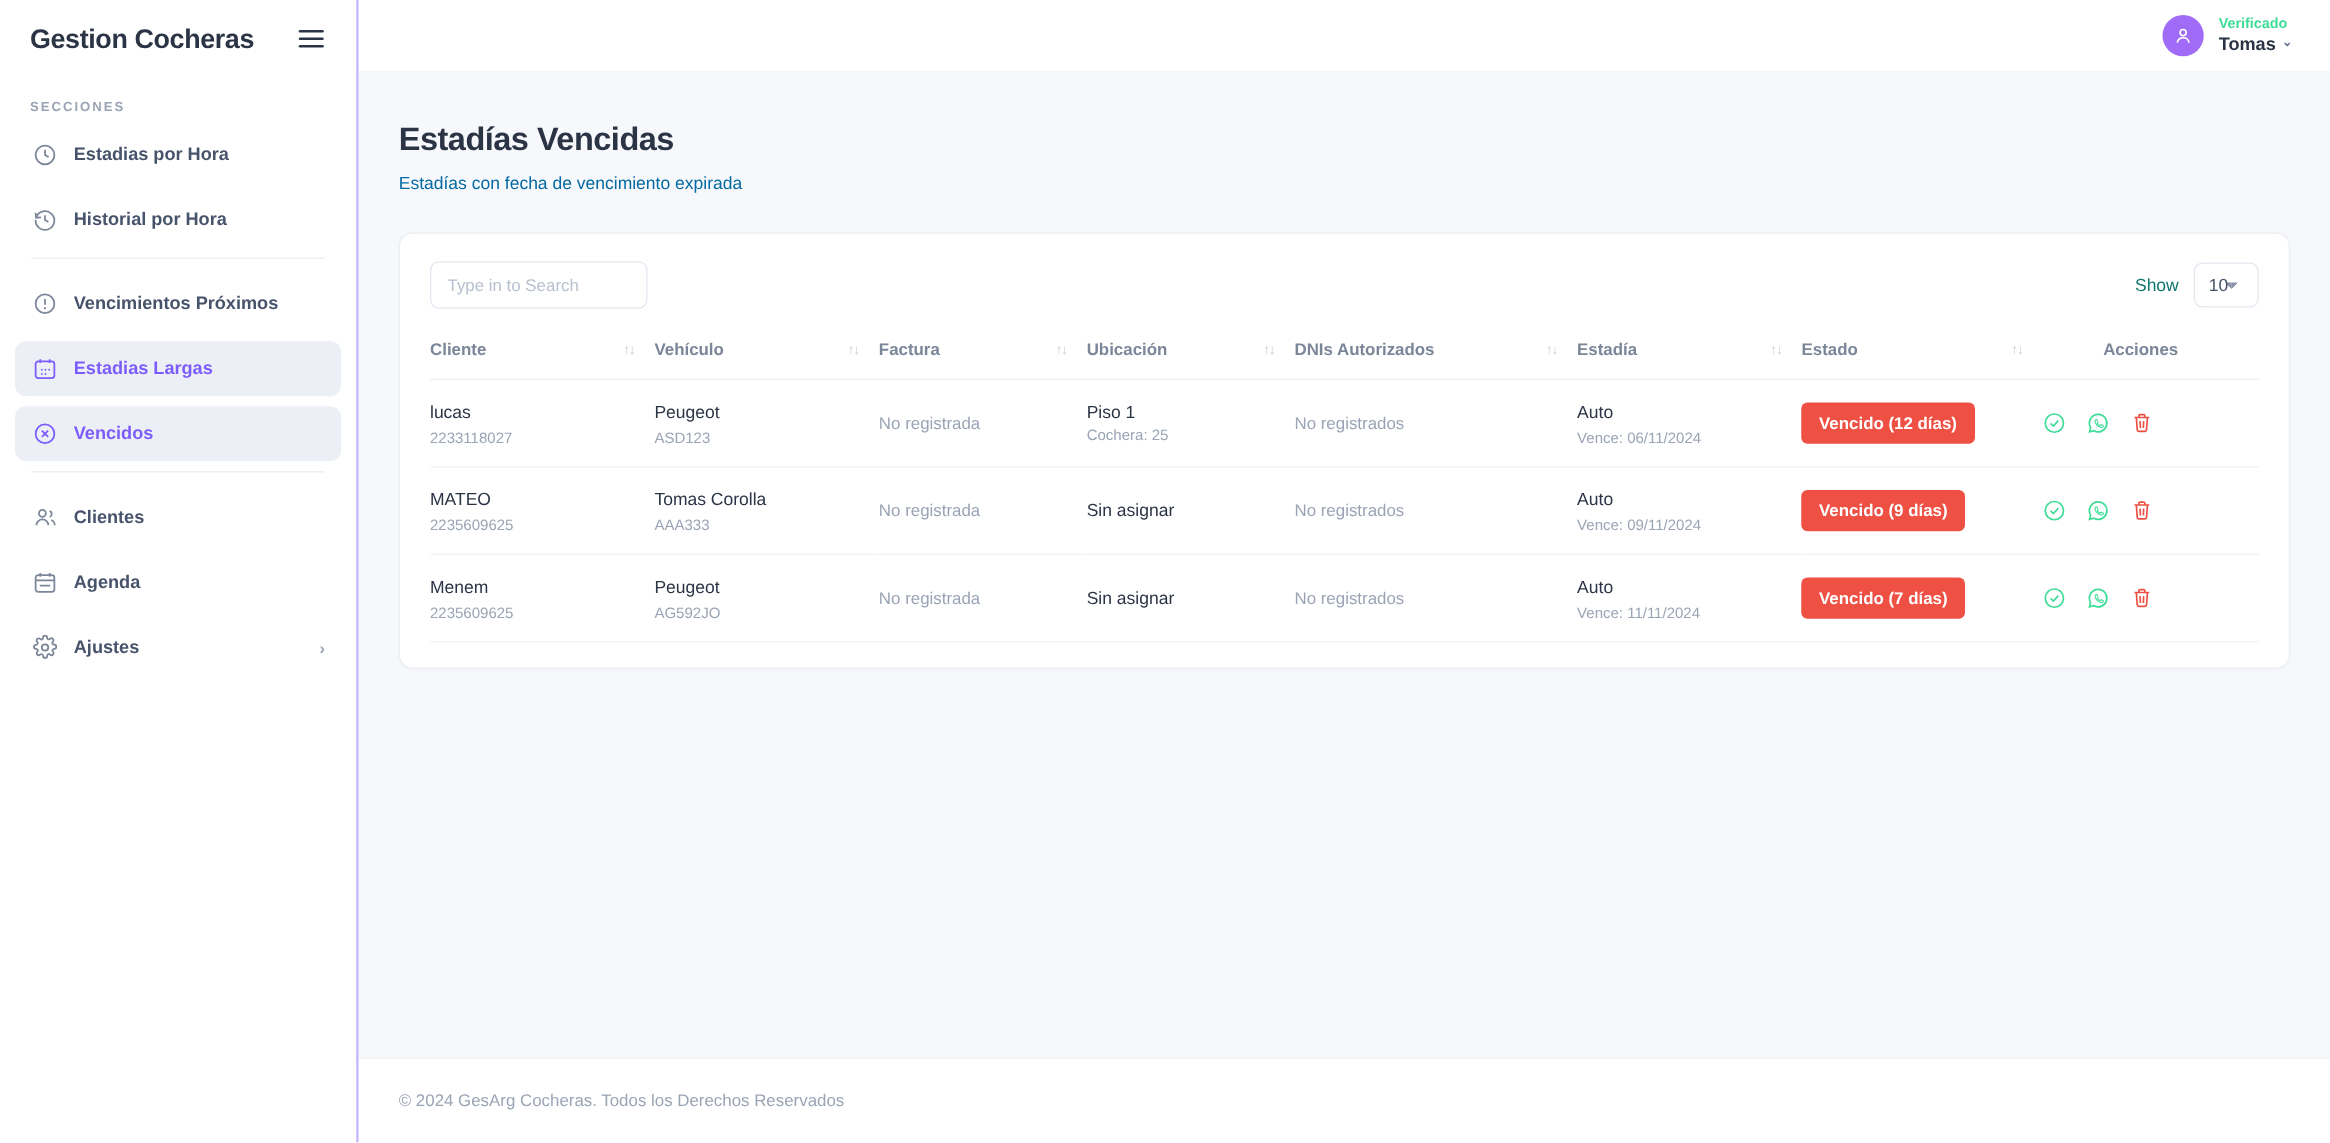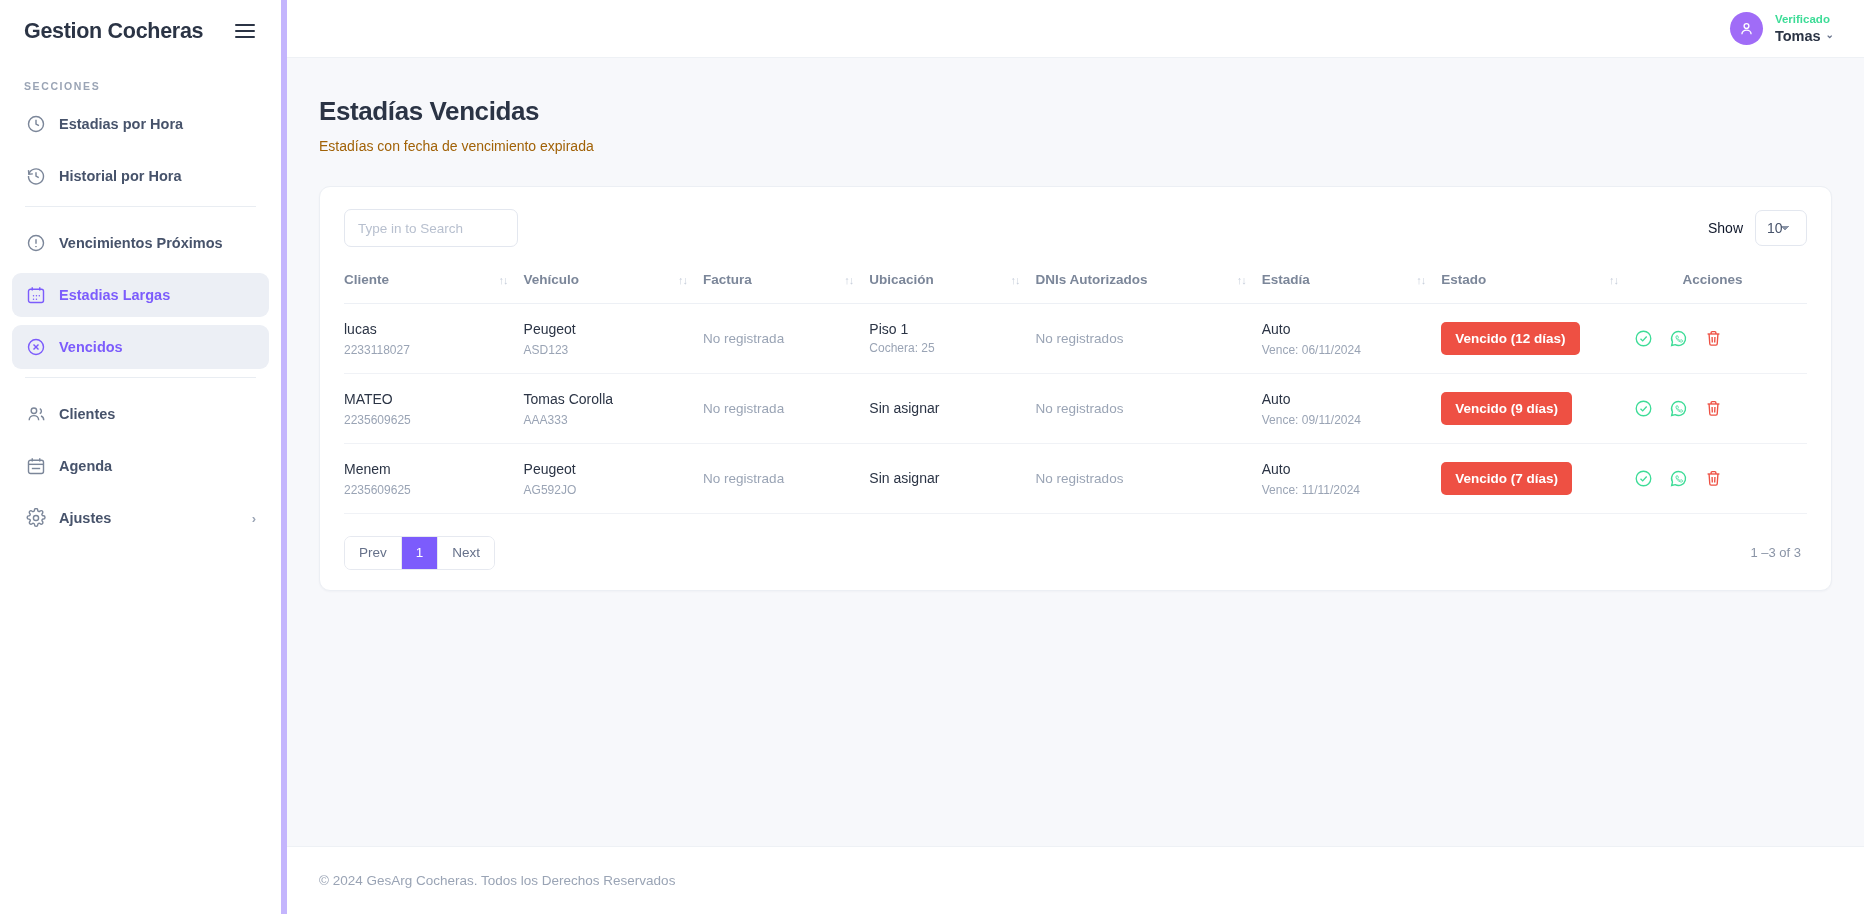--- a/index.html
+++ b/index.html
@@ -17,21 +17,21 @@
     width: 1864px;
     height: 914px;
   }
 
   
   .sidebar {
     width: 287px;
     min-width: 287px;
     height: 914px;
     background: #ffffff;
-    border-right: 6px solid #c4b5fd;
+    border-right: 2px solid #c4b5fd;
     display: flex;
     flex-direction: column;
     padding: 0;
   }
 
   .brand-row {
     display: flex;
     align-items: center;
     justify-content: space-between;
     padding: 18px 24px 14px 24px;
@@ -164,21 +164,21 @@
 
   .page-title {
     font-size: 26px;
     font-weight: 700;
     color: #2b3445;
     letter-spacing: -0.4px;
     margin-bottom: 11px;
   }
   .page-sub {
     font-size: 14px;
-    color: #a16207;
+    color: #0369a1;
     margin-bottom: 32px;
   }
 
   
   .card {
     background: #ffffff;
     border: 1px solid #eceff4;
     border-radius: 11px;
     padding: 22px 24px 20px 24px;
     box-shadow: 0 1px 2px rgba(30,40,60,0.03);
@@ -202,21 +202,21 @@
     outline: none;
     background: #fff;
   }
   .search-input::placeholder { color: #b8c0cf; }
 
   .show-box {
     display: flex;
     align-items: center;
     gap: 12px;
   }
-  .show-label { font-size: 14px; color: #0f172a; margin-left: 48px; }
+  .show-label { font-size: 14px; color: #0f766e; margin-left: 48px; }
   .show-select {
     width: 52px;
     height: 36px;
     border: 1px solid #e3e7ef;
     border-radius: 7px;
     background: #fff;
     font-size: 14px;
     color: #47536b;
     padding-left: 11px;
     font-family: "Liberation Sans", sans-serif;
@@ -702,28 +702,20 @@
                           <line x1="10.2" y1="10" x2="10.5" y2="17"></line>
                           <line x1="13.8" y1="10" x2="13.5" y2="17"></line>
                         </svg>
                       </span>
                     </div>
      </td>
                 </tr>
               </tbody>
           </table>
 
-          <div class="pager-row">
-            <div class="pager">
-              <div class="pg">Prev</div>
-              <div class="pg cur">1</div>
-              <div class="pg">Next</div>
-            </div>
-            <div class="range">1 –3 of 3</div>
-          </div>
 
         </div>
       </div>
     </div>
 
     <footer class="footer">
       <div class="footer-text">© 2024 GesArg Cocheras. Todos los Derechos Reservados</div>
     </footer>
 
   </section>

